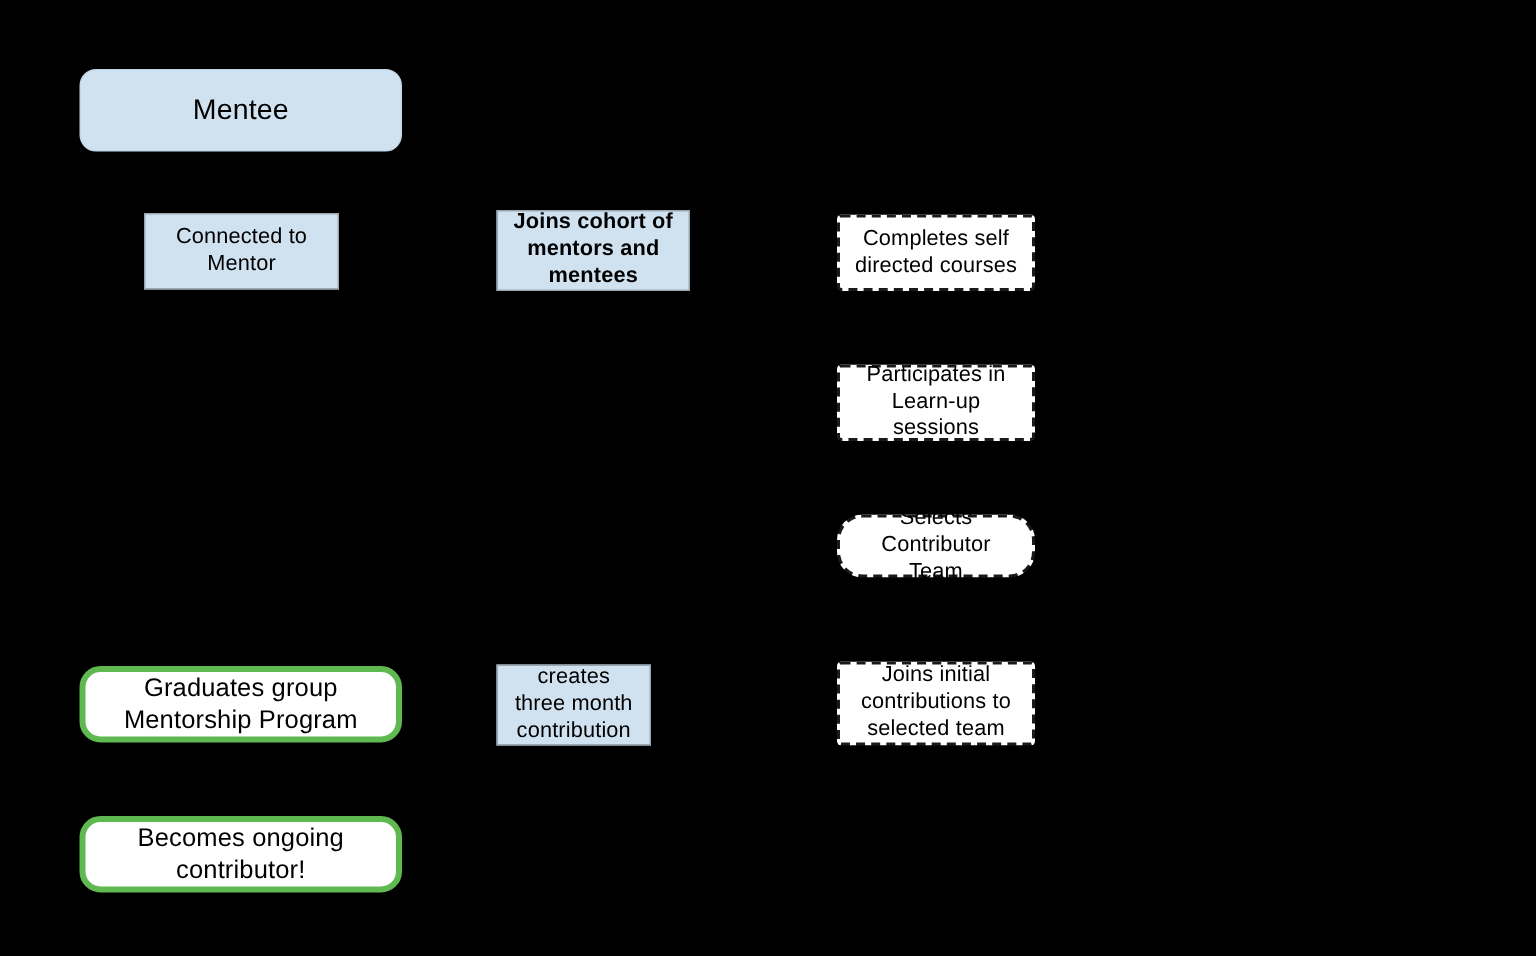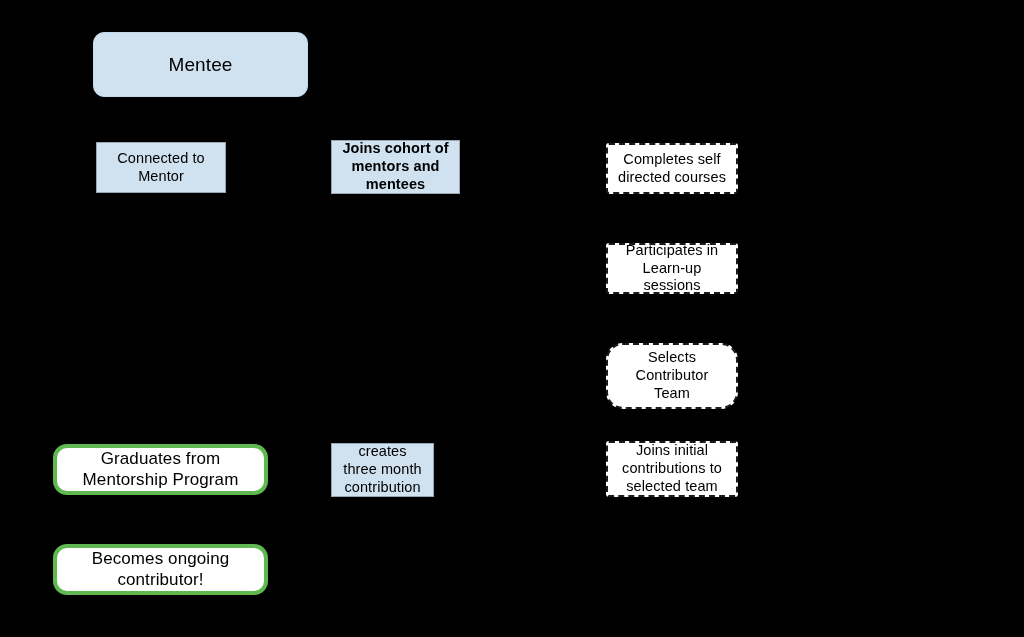--- a/index.html
+++ b/index.html
@@ -48,21 +48,20 @@
     border-radius: 0;
     font-size: 14.5px;
   }
 
   
   .node.step-dashed {
     background: #ffffff;
     border: 2px dashed #1a1a1a;
     border-radius: 3px;
     font-size: 14.5px;
-    margin-left: 48px;
   }
 
   
   .node.outcome-green {
     background: #ffffff;
     border: 4px solid #5fb950;
     border-radius: 14px;
     font-size: 17px;
   }
 
@@ -80,21 +79,21 @@
     width: 100%;
     padding: 0 4px;
     box-sizing: border-box;
   }
 </style>
 </head>
 <body>
 
 <div id="canvas">
 
-  <div class="node header-blue" style="left:53px; top:32px; width:215px; height:65px;margin-left:40px;">
+  <div class="node header-blue" style="left:53px; top:46px; width:215px; height:55px;">
     <span class="node-label">Mentee</span>
   </div>
 
   <div class="node step-blue" style="left:96px; top:142px; width:130px; height:51px;">
     <span class="node-label">Connected to
 Mentor</span>
   </div>
 
   <div class="node step-blue" style="left:331px; top:140px; width:129px; height:54px;font-weight:bold;">
     <span class="node-label">Joins cohort of
@@ -105,39 +104,39 @@
   <div class="node step-dashed" style="left:558px; top:143px; width:132px; height:51px;">
     <span class="node-label">Completes self
 directed courses</span>
   </div>
 
   <div class="node step-dashed" style="left:558px; top:243px; width:132px; height:51px;text-align:center;">
     <span class="node-label">Participates in
 Learn-up sessions</span>
   </div>
 
-  <div class="node step-dashed" style="left:558px; top:343px; width:132px; height:66px;border-radius:17px;">
+  <div class="node step-dashed" style="left:558px; top:343px; width:132px; height:42px;border-radius:17px;">
     <span class="node-label">Selects Contributor
 Team</span>
   </div>
 
   <div class="node step-blue" style="left:331px; top:443px; width:103px; height:54px;">
     <span class="node-label">Optionally creates
 three month
 contribution plan</span>
   </div>
 
   <div class="node step-dashed" style="left:558px; top:441px; width:132px; height:56px;">
     <span class="node-label">Joins initial
 contributions to
 selected team</span>
   </div>
 
   <div class="node outcome-green" style="left:53px; top:444px; width:215px; height:51px;">
-    <span class="node-label">Graduates from
+    <span class="node-label">Graduates group
 Mentorship Program</span>
   </div>
 
   <div class="node outcome-green" style="left:53px; top:544px; width:215px; height:51px;justify-content:center;">
     <span class="node-label">Becomes ongoing
 contributor!</span>
   </div>
 
 
 </div>

